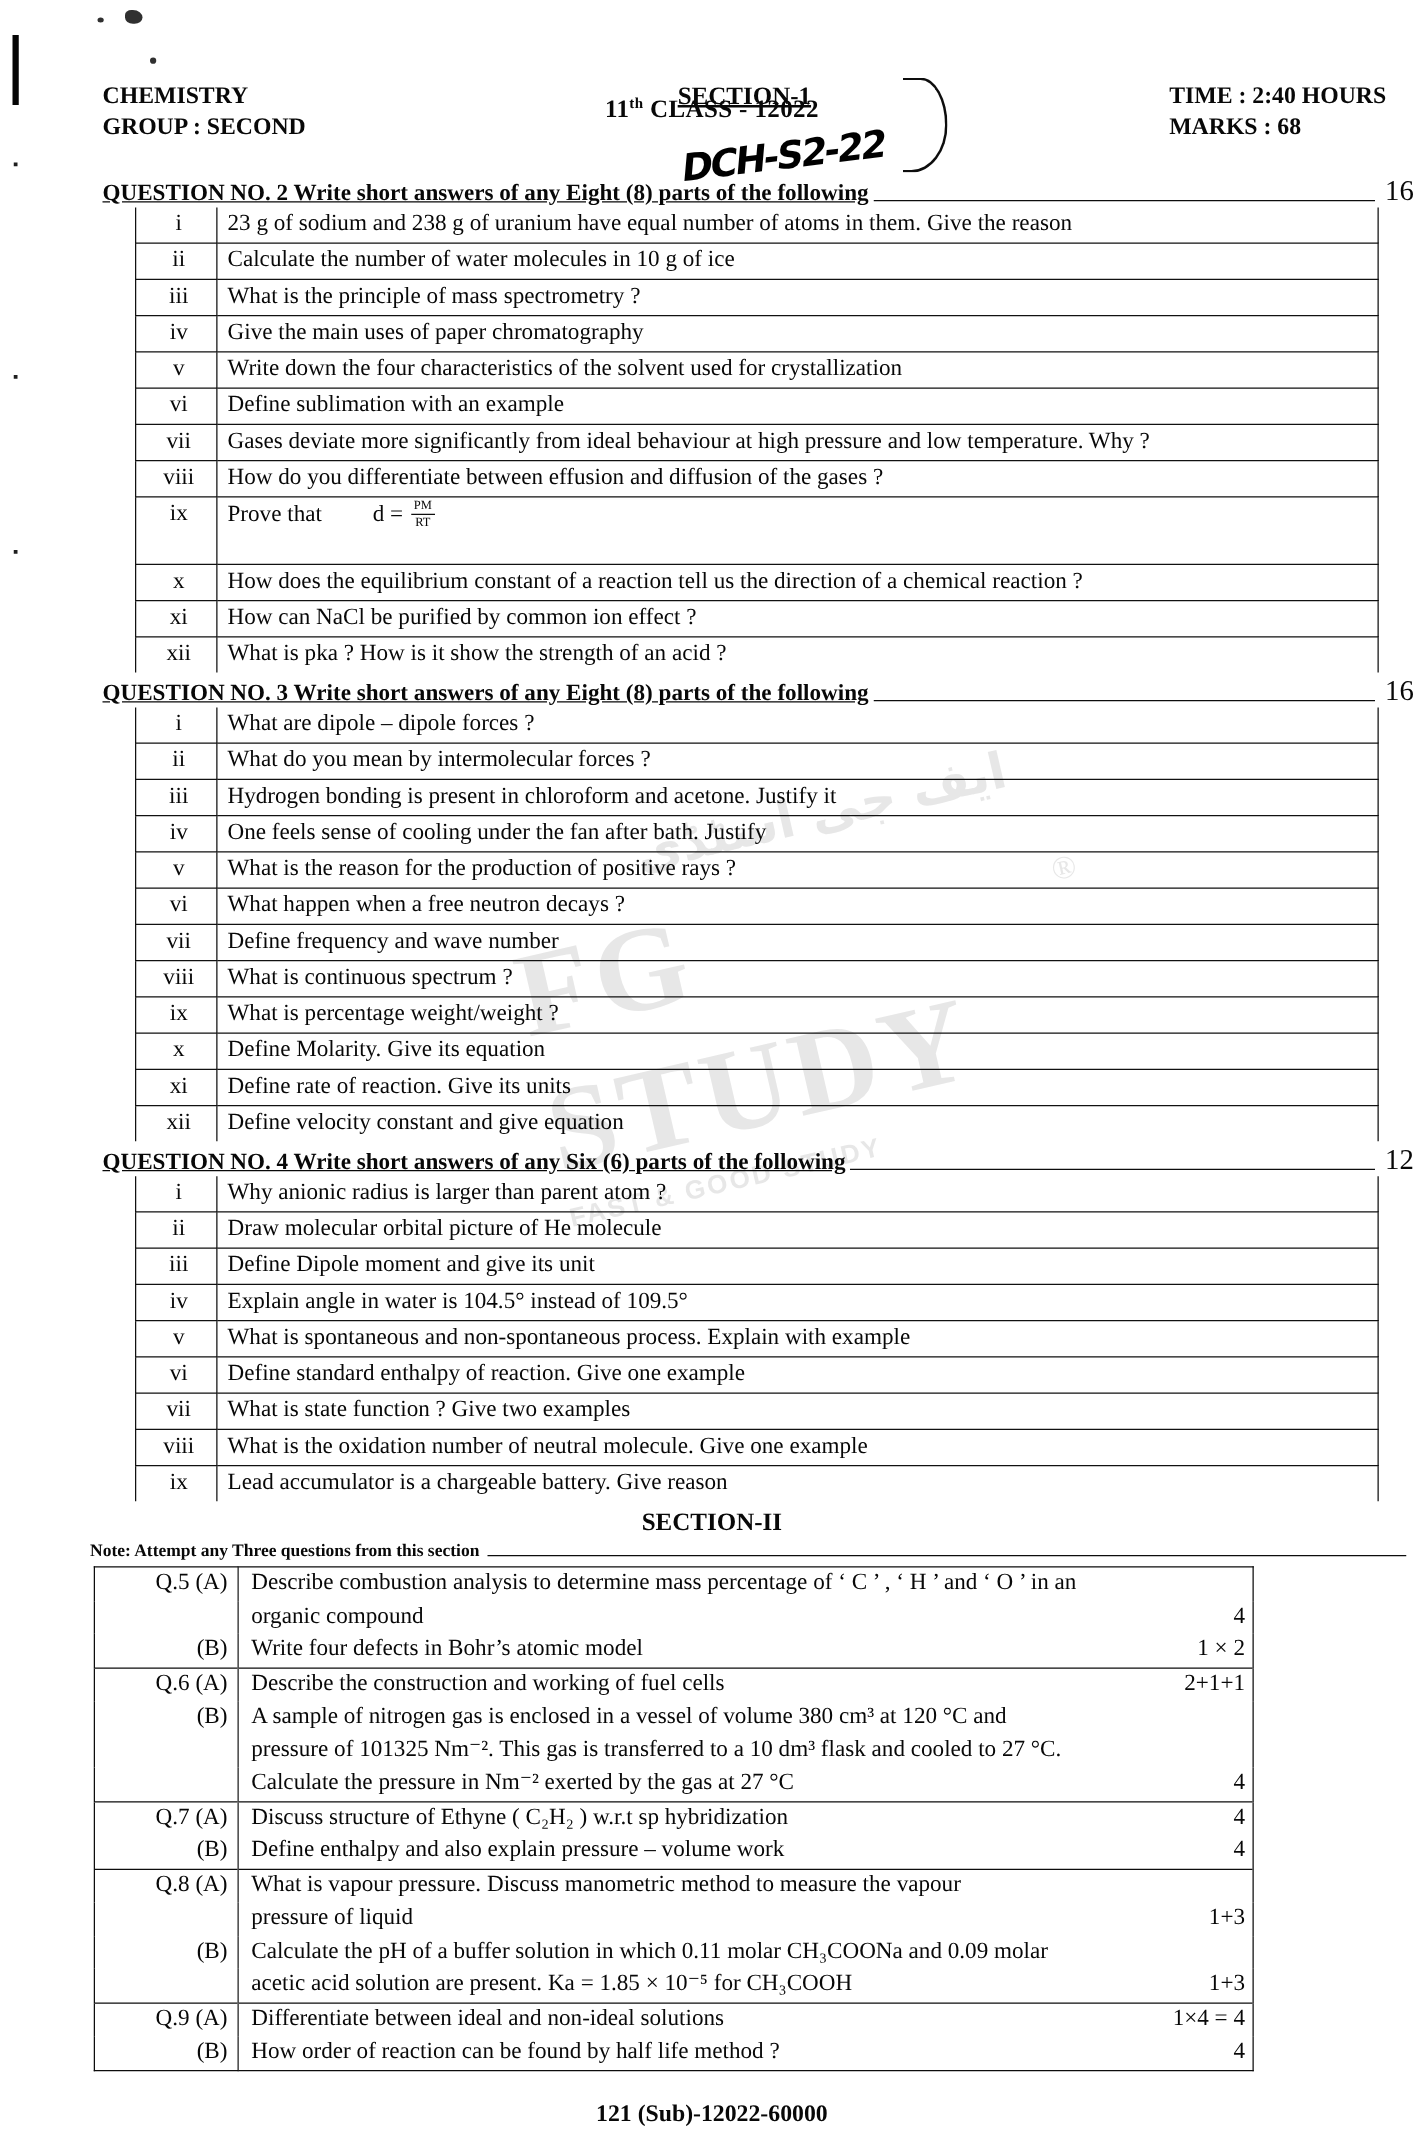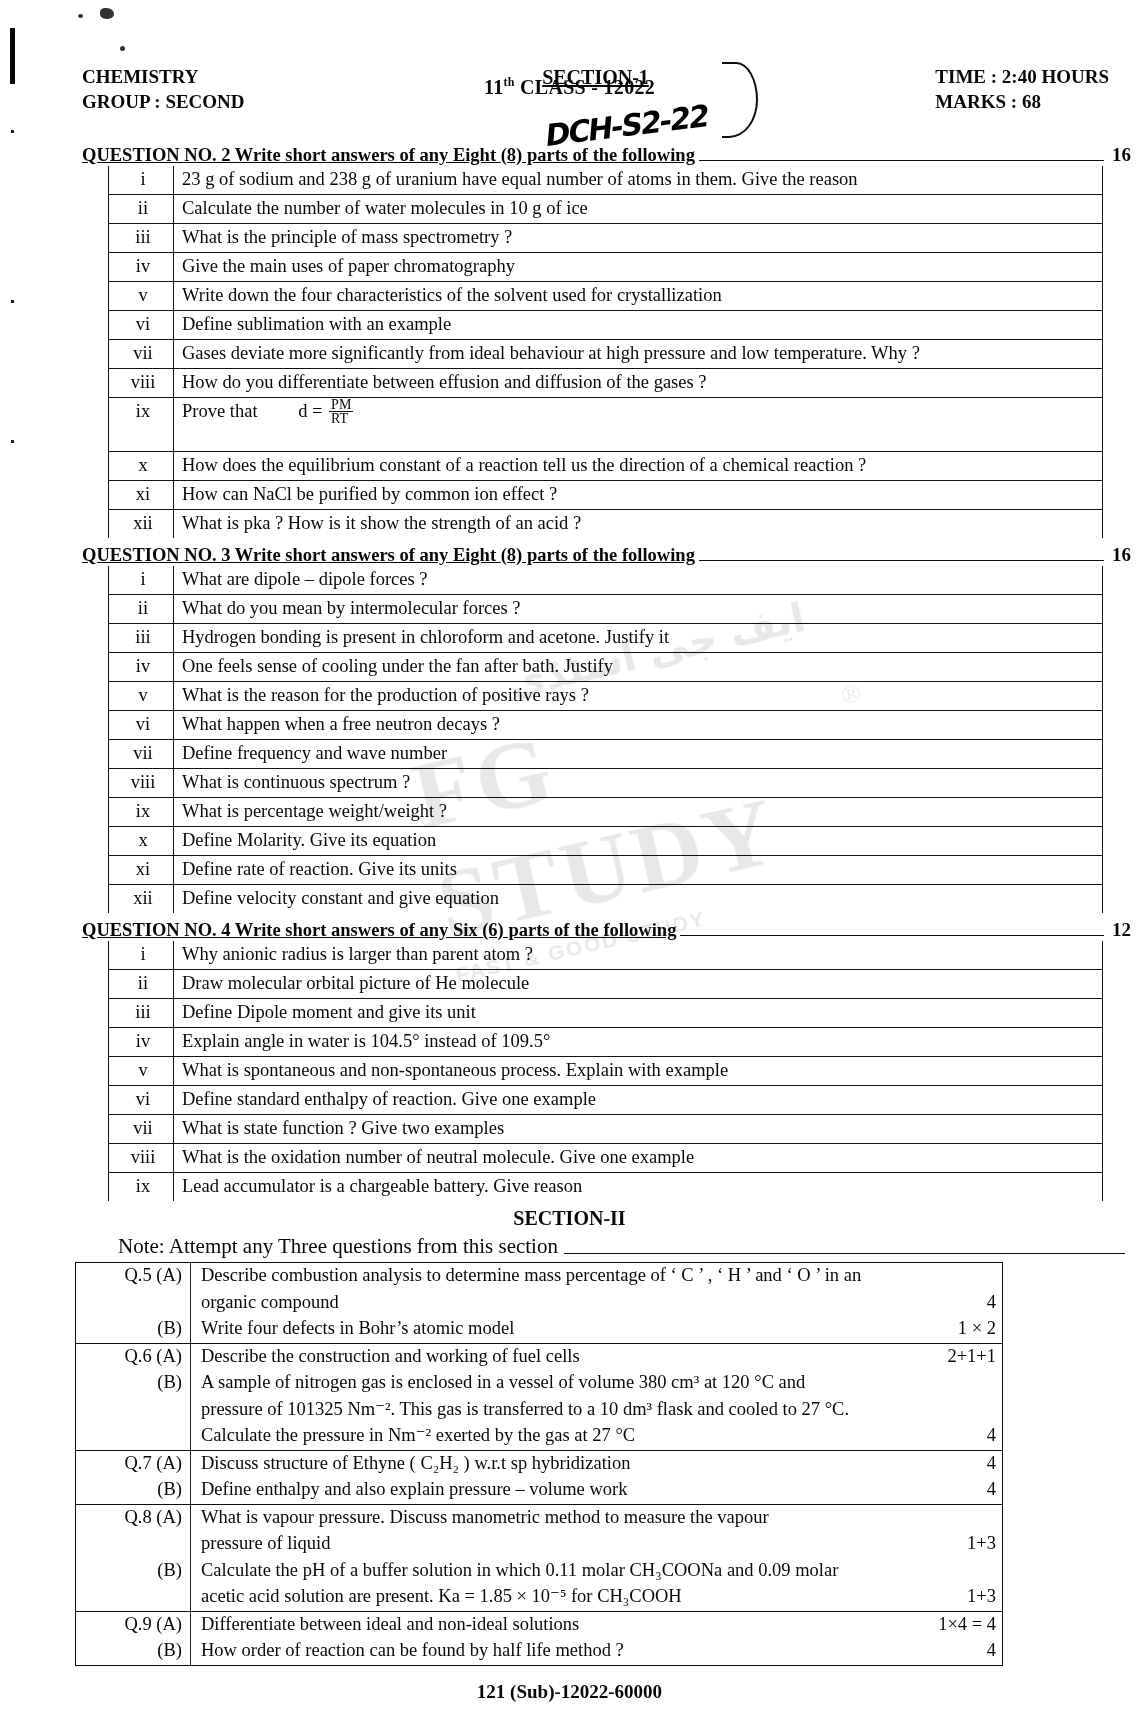--- a/index.html
+++ b/index.html
@@ -172,22 +172,22 @@
     text-decoration: underline;
     white-space: nowrap;
   }
   .qhead .qh-fill {
     flex: 1;
     border-bottom: 1.4px solid #111;
     margin: 0 4px 5px 4px;
     height: 1px;
   }
   .qhead .qh-marks {
-    font-weight: 700;
-    font-size: 19px;
+    font-weight: 400;
+    font-size: 23px;
     padding-left: 4px;
   }
 
   table.qtable {
     width: 995px;
     margin-left: 108px;
     border-collapse: collapse;
     table-layout: fixed;
   }
   table.qtable td {
@@ -212,43 +212,43 @@
     border-bottom: none;
     border-right: none;
   }
   table.qtable tr:first-child td { border-top: none; }
   table.qtable tr:last-child td.rn,
   table.qtable tr:last-child td.qt { border-bottom: none; }
 
   .frac {
     display: inline-block;
     vertical-align: middle;
-    text-align: left;
-    font-size: 14px;
+    text-align: center;
+    font-size: 10px;
     line-height: 13px;
     margin: 0 2px;
     position: relative;
     top: -1px;
   }
   .frac .num { display: block; border-bottom: 1.3px solid #111; padding: 0 2px; }
   .frac .den { display: block; padding: 0 2px; }
 
   
   .section2 {
     text-align: center;
     font-weight: 700;
     font-size: 20px;
     margin-top: 6px;
   }
   .note-row {
     display: flex;
     align-items: flex-end;
-    font-weight: 400;
-    font-size: 21px;
-    padding: 4px 10px 0 118px;
+    font-weight: 700;
+    font-size: 14px;
+    padding: 4px 10px 0 72px;
   }
   .note-row .nr-fill {
     flex: 1;
     border-bottom: 1.4px solid #111;
     margin: 0 4px 5px 6px;
     height: 1px;
   }
 
   table.ltable {
     width: 928px;

